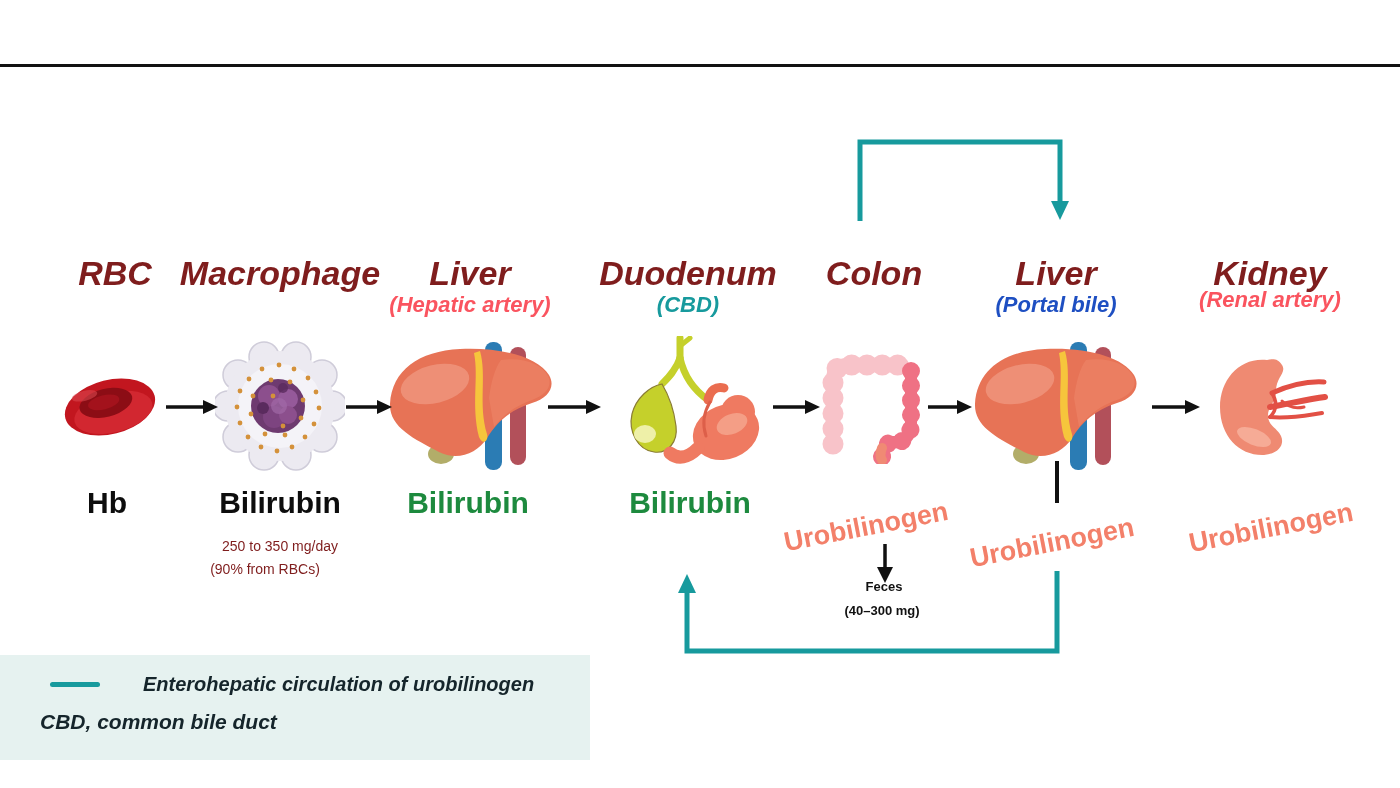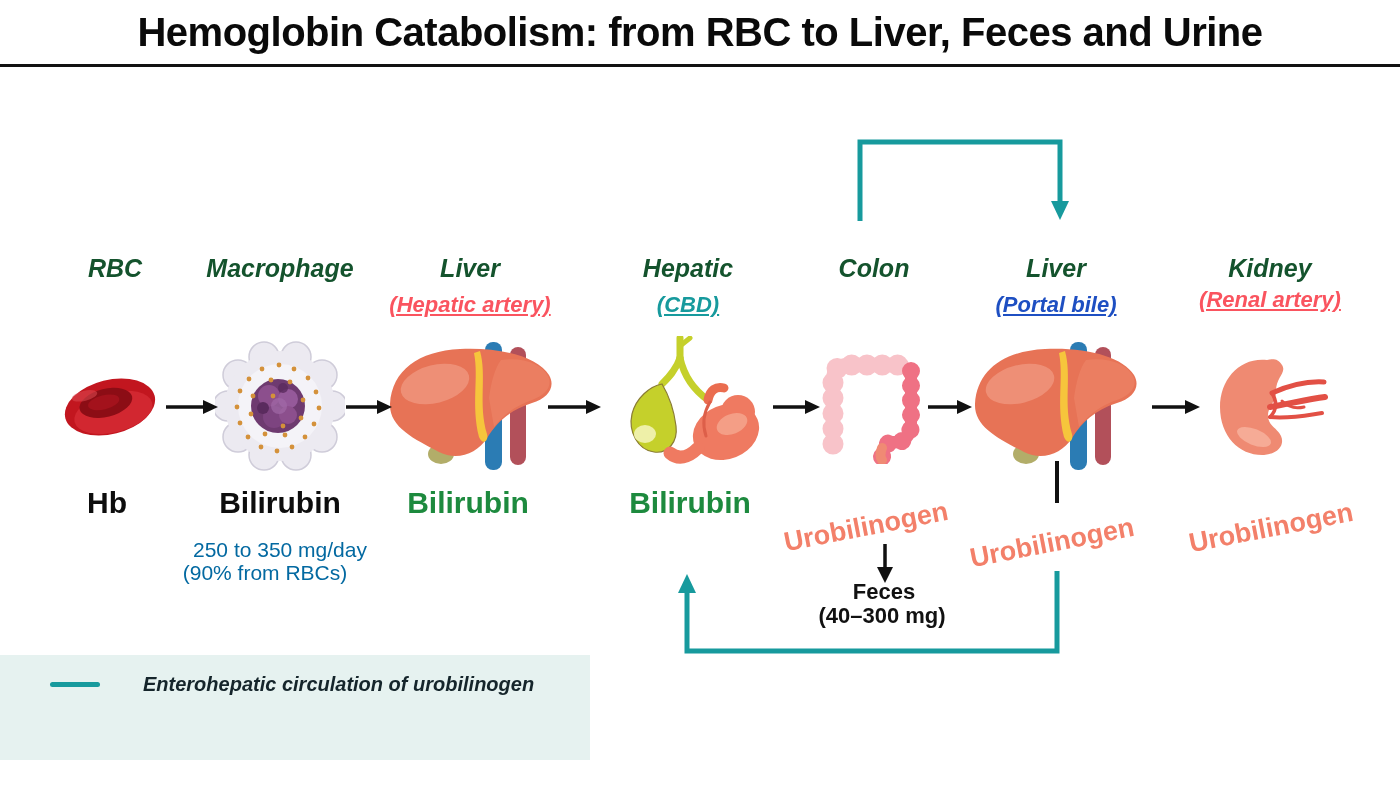--- a/index.html
+++ b/index.html
@@ -6,33 +6,33 @@
   #canvas{
     position:relative; width:1400px; height:788px; overflow:hidden;
     background:#fff; font-family:"Liberation Sans", sans-serif; color:#0d0d0d;
   }
   .title{
     position:absolute; left:0; top:10px; width:1400px; text-align:center;
     font-size:40px; font-weight:bold; letter-spacing:-0.5px; color:#0a0a0a;
   }
   .title-rule{position:absolute; left:0; top:64px; width:1400px; height:3px; background:#111;}
   .col{position:absolute; transform:translateX(-50%); white-space:nowrap; text-align:center;}
-  .organ-name{font-size:25px; font-weight:bold; font-style:italic; color:#14532d;}
-  .vessel{font-size:22px; font-weight:bold; font-style:italic;text-decoration:underline;}
+  .organ-name{font-size:34px; font-weight:bold; font-style:italic; color:#7f1d1d;}
+  .vessel{font-size:22px; font-weight:bold; font-style:italic;}
   .v-red{color:var(--red-vessel);}
   .v-teal{color:var(--teal);}
   .v-blue{color:var(--blue-vessel);}
   .product{font-size:30px; font-weight:bold; color:#0d0d0d;}
   .product.green{color:var(--green);}
   .tilt{
     position:absolute; white-space:nowrap; font-size:27px; font-weight:bold;
     color:var(--salmon); transform:translate(-50%,-50%) rotate(-11deg);
   }
-  .note{font-size:21px; color:#0369a1;}
-  .feces{font-size:22px; font-weight:bold; color:#111;}
+  .note{font-size:14px; color:#7f1d1d;}
+  .feces{font-size:13px; font-weight:bold; color:#111;}
   .organ{position:absolute;}
   svg{display:block;}
   .overlay{position:absolute; left:0; top:0; z-index:2; pointer-events:none;}
   .teal-line{stroke:var(--teal); stroke-width:5; fill:none;}
   .teal-head{fill:var(--teal);}
   .black-line{stroke:#111; stroke-width:3.5; fill:none;}
   .black-head{fill:#111;}
   .txt{z-index:3;}
   .legend-box{
     position:absolute; left:0; top:655px; width:590px; height:105px;
@@ -49,27 +49,26 @@
   .legend-line2{
     position:absolute; left:40px; top:55px; font-size:21px;
     font-weight:bold; font-style:italic; color:#15252b;
   }
 </style>
 </head>
 <body>
 
 <div id="canvas">
 
-  <div class="title txt">Hemoglobin Catabolism: from RBC to Liver, Feces and Urine</div>
   <div class="title-rule"></div>
 
   <div class="col organ-name txt" style="left:115px;top:254px">RBC</div>
   <div class="col organ-name txt" style="left:280px;top:254px">Macrophage</div>
   <div class="col organ-name txt" style="left:470px;top:254px">Liver</div>
-  <div class="col organ-name txt" style="left:688px;top:254px">Hepatic</div>
+  <div class="col organ-name txt" style="left:688px;top:254px">Duodenum</div>
   <div class="col organ-name txt" style="left:874px;top:254px">Colon</div>
   <div class="col organ-name txt" style="left:1056px;top:254px">Liver</div>
   <div class="col organ-name txt" style="left:1270px;top:254px">Kidney</div>
 
   <div class="col vessel v-red txt" style="left:470px;top:292px">(Hepatic artery)</div>
   <div class="col vessel v-teal txt" style="left:688px;top:292px">(CBD)</div>
   <div class="col vessel v-blue txt" style="left:1056px;top:292px">(Portal bile)</div>
   <div class="col vessel v-red txt" style="left:1270px;top:287px">(Renal artery)</div>
 
   <div class="organ" style="left:58px;top:372px">
@@ -258,15 +257,16 @@
 
   <div class="col note txt" style="left:280px;top:538px">250 to 350 mg/day</div>
   <div class="col note txt" style="left:265px;top:561px">(90% from RBCs)</div>
 
   <div class="col feces txt" style="left:884px;top:579px">Feces</div>
   <div class="col feces txt" style="left:882px;top:603px">(40–300 mg)</div>
 
   <div class="legend-box">
     <div class="legend-swatch"></div>
     <div class="legend-line1">Enterohepatic circulation of urobilinogen</div>
+    <div class="legend-line2">CBD, common bile duct</div>
   </div>
 
 </div>
 
 </body></html>

